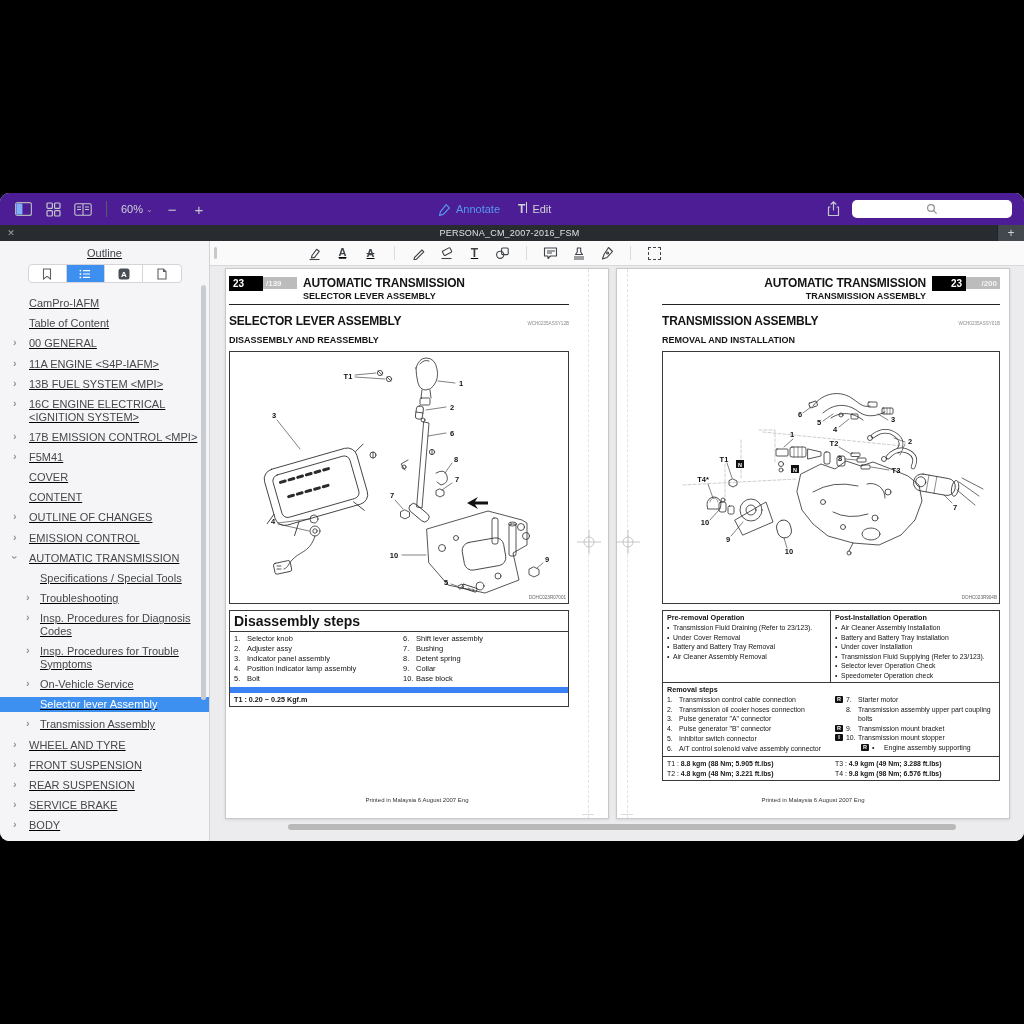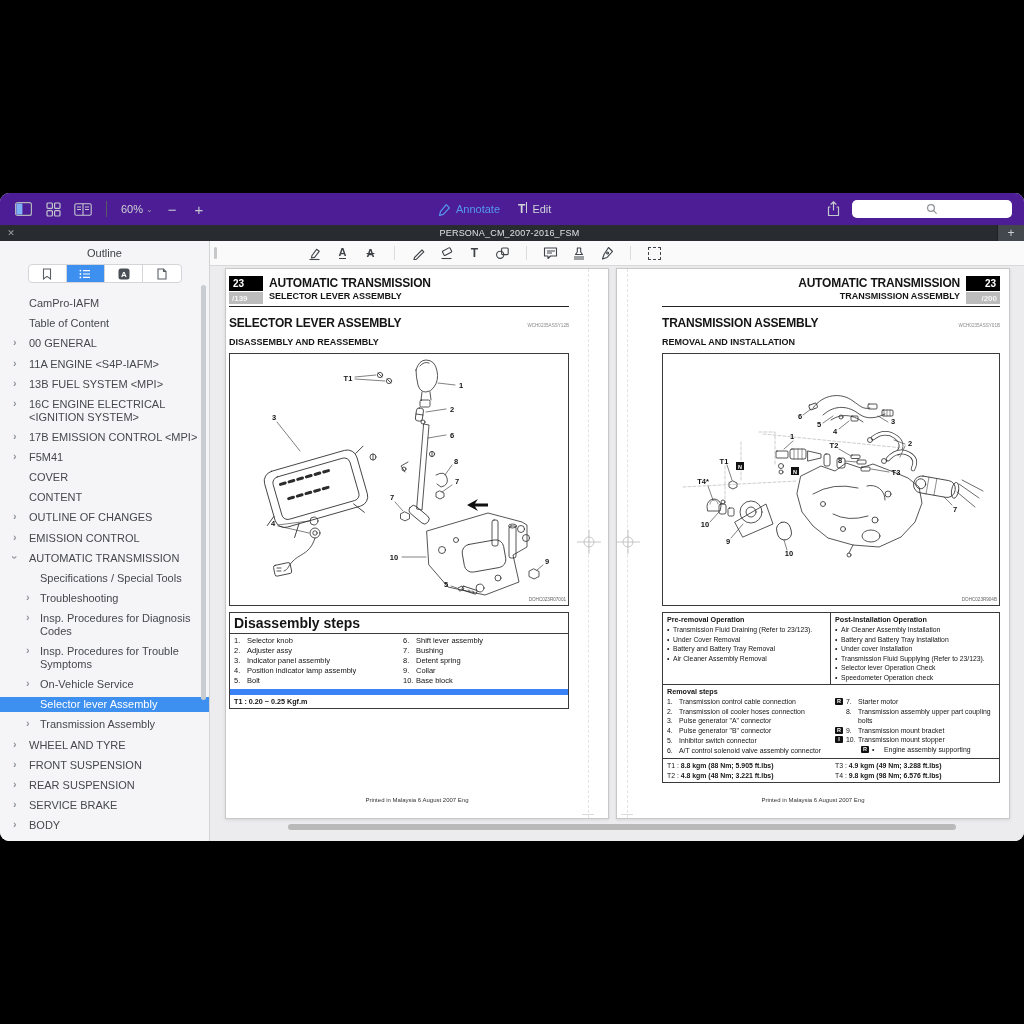--- a/index.html
+++ b/index.html
@@ -23,21 +23,21 @@
   .tb-right{position:absolute;right:12px;top:0;height:32px;display:flex;align-items:center;gap:10px;}
   .searchbox{width:160px;height:18px;background:#fff;border-radius:5px;display:flex;align-items:center;justify-content:center;}
 
   
   .tabbar{height:16px;background:#282c30;display:flex;align-items:stretch;color:#dfe2e5;}
   .tab-close{width:22px;display:flex;align-items:center;justify-content:center;color:#9ba1a7;font-size:9px;cursor:default;}
   .tab-title{flex:1;display:flex;align-items:center;justify-content:center;font-size:9px;font-weight:400;letter-spacing:.2px;}
   .tab-add{width:26px;background:#43484e;border-left:1px solid #1f2327;display:flex;align-items:center;justify-content:center;color:#cfd3d8;font-size:12px;cursor:default;}
 
   
-  .main{display:flex;height:636px;}
+  .main{display:flex;height:636px;text-decoration:underline;}
   .sidebar{width:210px;background:#f5f5f7;border-right:1px solid #d2d3d5;position:relative;box-sizing:border-box;}
   .sb-title{margin-top:6px;text-align:center;font-size:11px;color:#3e4247;}
   .segs{display:flex;width:152px;height:17px;margin:5px auto 0;background:#fff;border:1px solid #d5d5d9;border-radius:4px;overflow:hidden;}
   .seg{flex:1;display:flex;align-items:center;justify-content:center;border-right:1px solid #d5d5d9;cursor:default;}
   .seg:last-child{border-right:none;}
   .seg.active{background:#3d8ff0;}
   .olist{margin-top:13px;font-size:11px;color:#46484c;}
   .oitem{position:relative;padding:1px 8px 1px 29px;margin-bottom:5.6px;line-height:12.6px;cursor:default;}
   .oitem.lvl1{padding-left:40px;}
   .oitem.sel{background:#3d8ff0;color:#fff;}
@@ -64,21 +64,21 @@
   .page.left{left:15px;width:384px;}
   .page.right{left:406px;width:394px;}
   .spine-dash{position:absolute;top:0;height:100%;border-left:1px dashed #e3e3e3;}
   .regmark{position:absolute;}
   .content{position:absolute;top:7px;}
   .page.left .content{left:3px;width:340px;}
   .page.right .content{left:45px;width:338px;}
 
   .pg-head{display:flex;border-bottom:1.6px solid #232323;padding-bottom:2px;}
   .pg-head.rev{justify-content:flex-end;}
-  .chapcol{display:flex;flex-direction:column;}
+  .chapcol{display:flex;flex-direction:row;}
   .chapbox{width:34px;height:15px;background:#000;color:#fff;font-size:10px;font-weight:700;display:flex;align-items:center;padding-left:4px;box-sizing:border-box;}
   .refbox{width:34px;height:12px;background:#bcbcbc;color:#f5f5f5;font-size:8px;font-weight:700;display:flex;align-items:center;padding-left:3px;box-sizing:border-box;margin-top:1px;}
   .headtxt{margin:0 6px;display:flex;flex-direction:column;}
   .headtxt .ht1{font-size:12px;font-weight:700;letter-spacing:-.2px;line-height:14px;}
   .headtxt .ht2{font-size:9px;font-weight:700;line-height:12px;}
   .rev .headtxt{text-align:right;}
   .sectrow{display:flex;justify-content:space-between;align-items:baseline;margin-top:9px;}
   .sect{font-size:12px;font-weight:700;letter-spacing:-.2px;}
   .scode{font-size:4.6px;color:#8a8a8a;}
   .subsect{font-size:9px;font-weight:700;margin-top:7px;}

